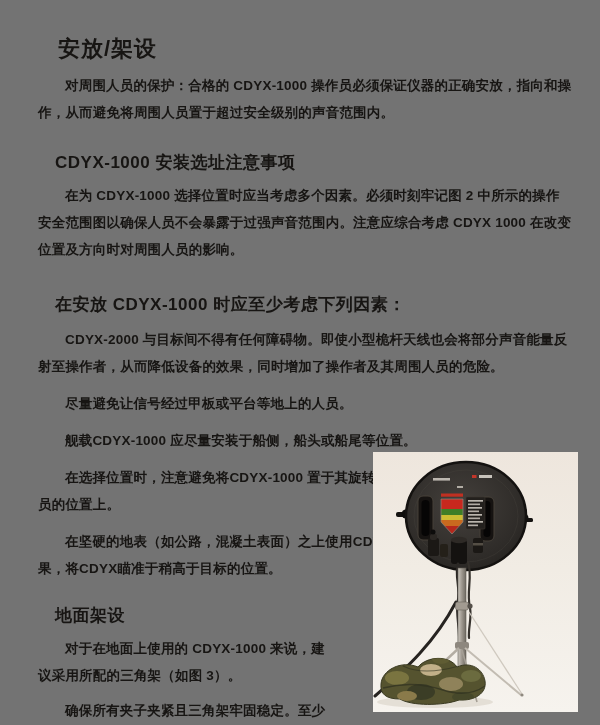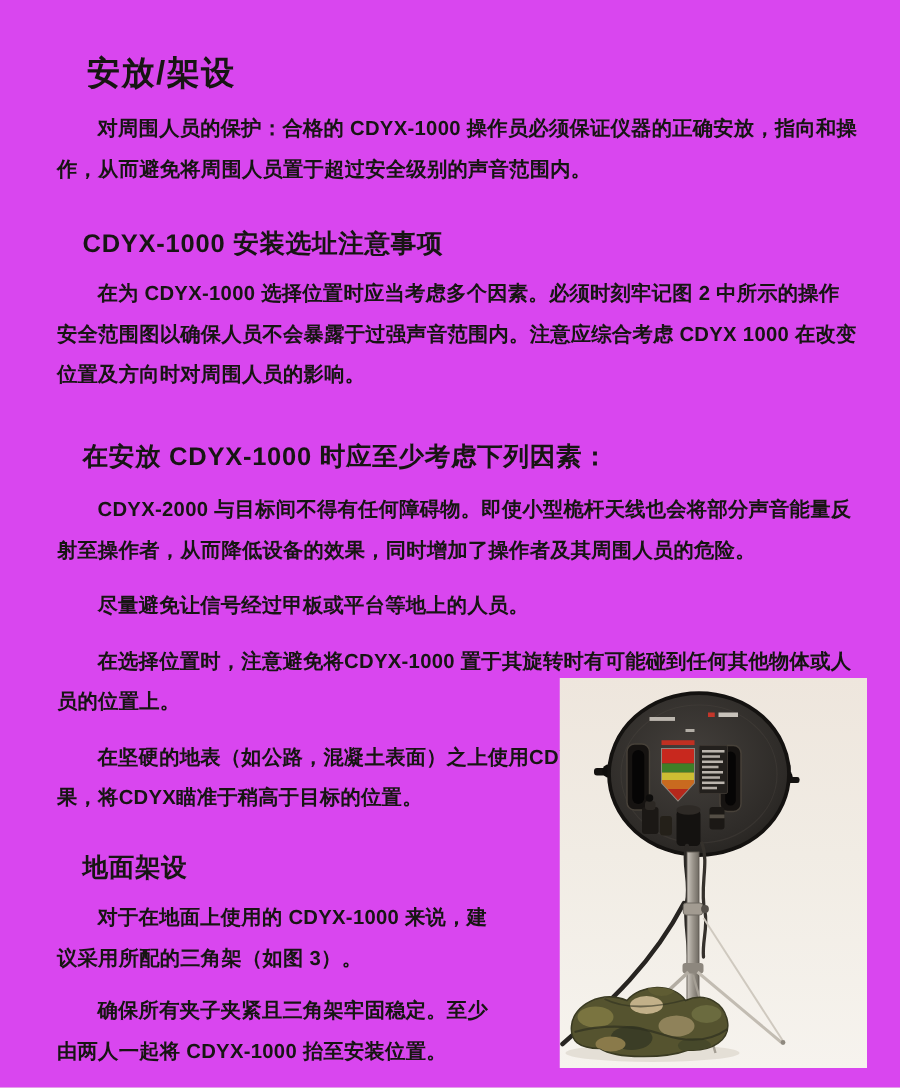--- a/index.html
+++ b/index.html
@@ -1,18 +1,18 @@
 <!DOCTYPE html>
 <html><head>
 <meta charset="utf-8">
 <style>
   html,body{margin:0;padding:0;background:#e9e7e4;}
   .page{
     position:relative;width:600px;height:725px;margin:0 auto;
-    background:#d946ef;overflow:hidden;
+    background:#737373;overflow:hidden;
     font-family:"Liberation Sans","DejaVu Sans",sans-serif;
     color:#171513;
   }
   .doc-title{
     margin:34px 0 0 58px;font-size:22px;font-weight:bold;letter-spacing:1px;
   }
   .sec-heading{
     margin:25px 28px 0 55px;font-size:17px;font-weight:bold;letter-spacing:.5px;
   }
   .body-p{
@@ -36,20 +36,21 @@
 
   <p class="body-p">对周围人员的保护：合格的 CDYX-1000 操作员必须保证仪器的正确安放，指向和操作，从而避免将周围人员置于超过安全级别的声音范围内。</p>
 
   <h2 class="sec-heading">CDYX-1000 安装选址注意事项</h2>
   <p class="body-p">在为 CDYX-1000 选择位置时应当考虑多个因素。必须时刻牢记图 2 中所示的操作安全范围图以确保人员不会暴露于过强声音范围内。注意应综合考虑 CDYX 1000 在改变位置及方向时对周围人员的影响。</p>
 
   <div class="factors" style="margin-top:30px;">
     <h2 class="sec-heading" style="margin-top:0;">在安放 CDYX-1000 时应至少考虑下列因素：</h2>
     <p class="body-p">CDYX-2000 与目标间不得有任何障碍物。即使小型桅杆天线也会将部分声音能量反射至操作者，从而降低设备的效果，同时增加了操作者及其周围人员的危险。</p>
     <p class="body-p">尽量避免让信号经过甲板或平台等地上的人员。</p>
+    <p class="body-p">舰载CDYX-1000 应尽量安装于船侧，船头或船尾等位置。</p>
     <p class="body-p">在选择位置时，注意避免将CDYX-1000 置于其旋转时有可能碰到任何其他物体或人员的位置上。</p>
     <p class="body-p">在坚硬的地表（如公路，混凝土表面）之上使用CDYX-1000 时，为达到最好的效果，将CDYX瞄准于稍高于目标的位置。</p>
   </div>
 
   <div class="ground-col" style="margin-top:22px;">
     <h2 class="sec-heading" style="margin-top:0;">地面架设</h2>
     <p class="body-p">对于在地面上使用的 CDYX-1000 来说，建议采用所配的三角架（如图 3）。</p>
     <p class="body-p">确保所有夹子夹紧且三角架牢固稳定。至少由两人一起将 CDYX-1000 抬至安装位置。</p>
 
   </div>

